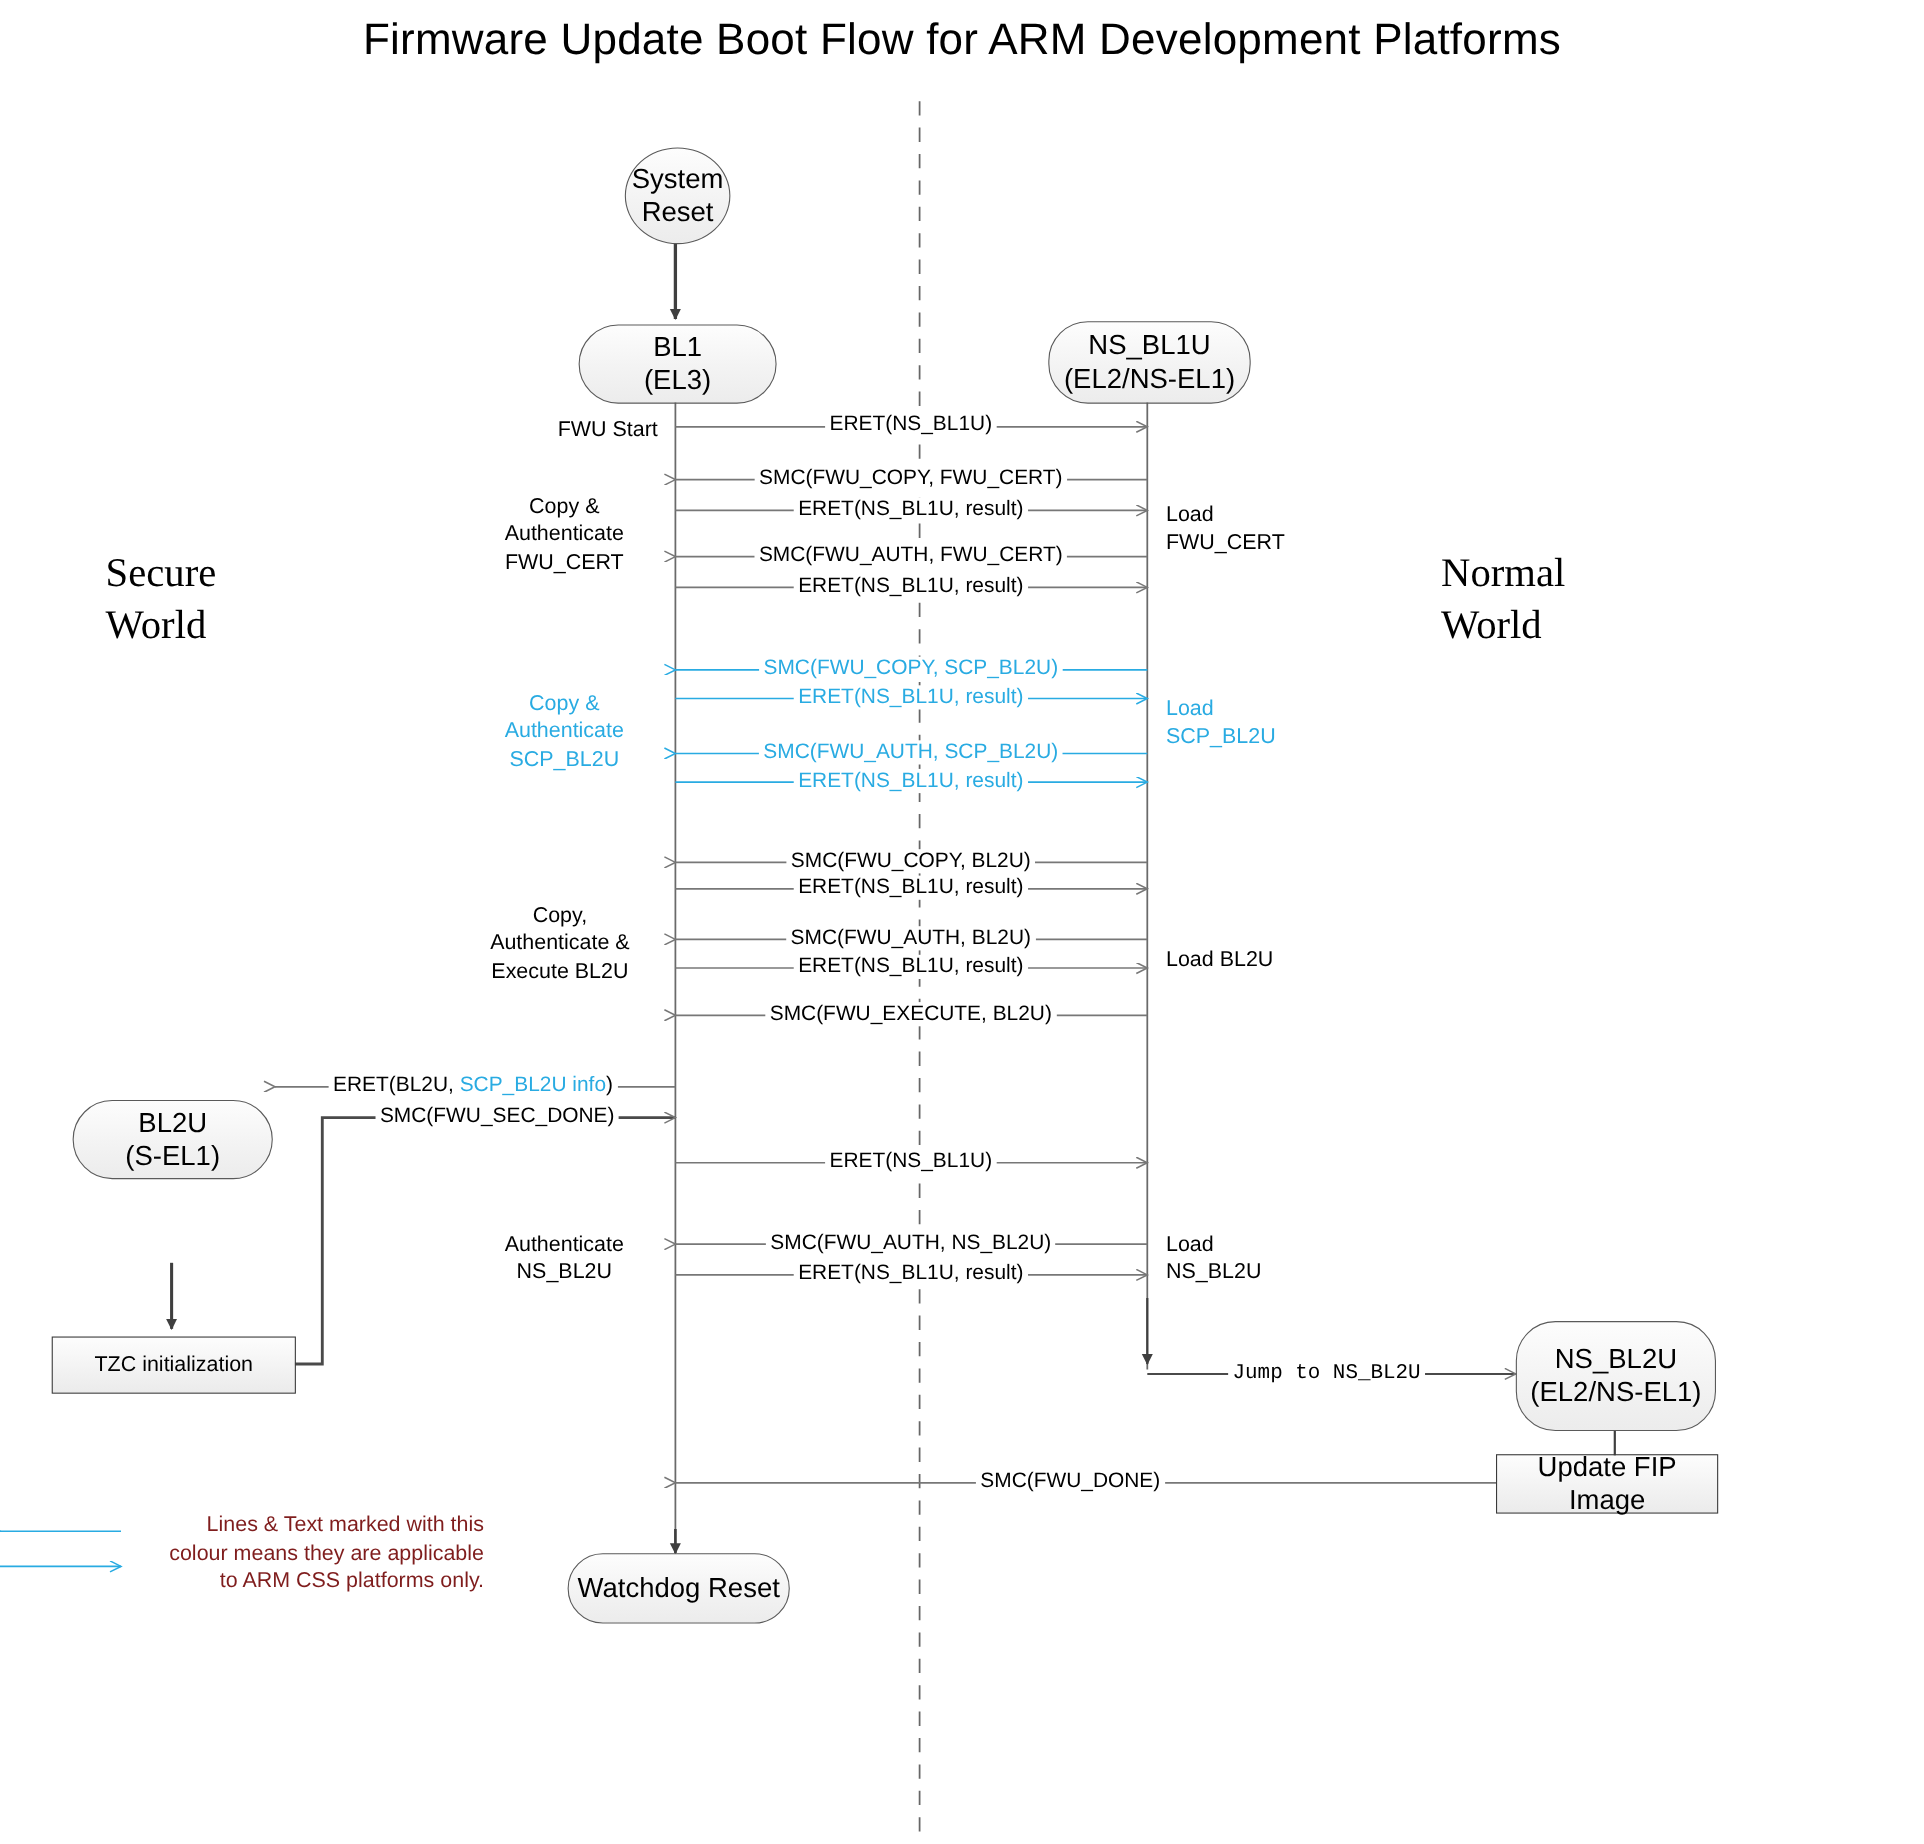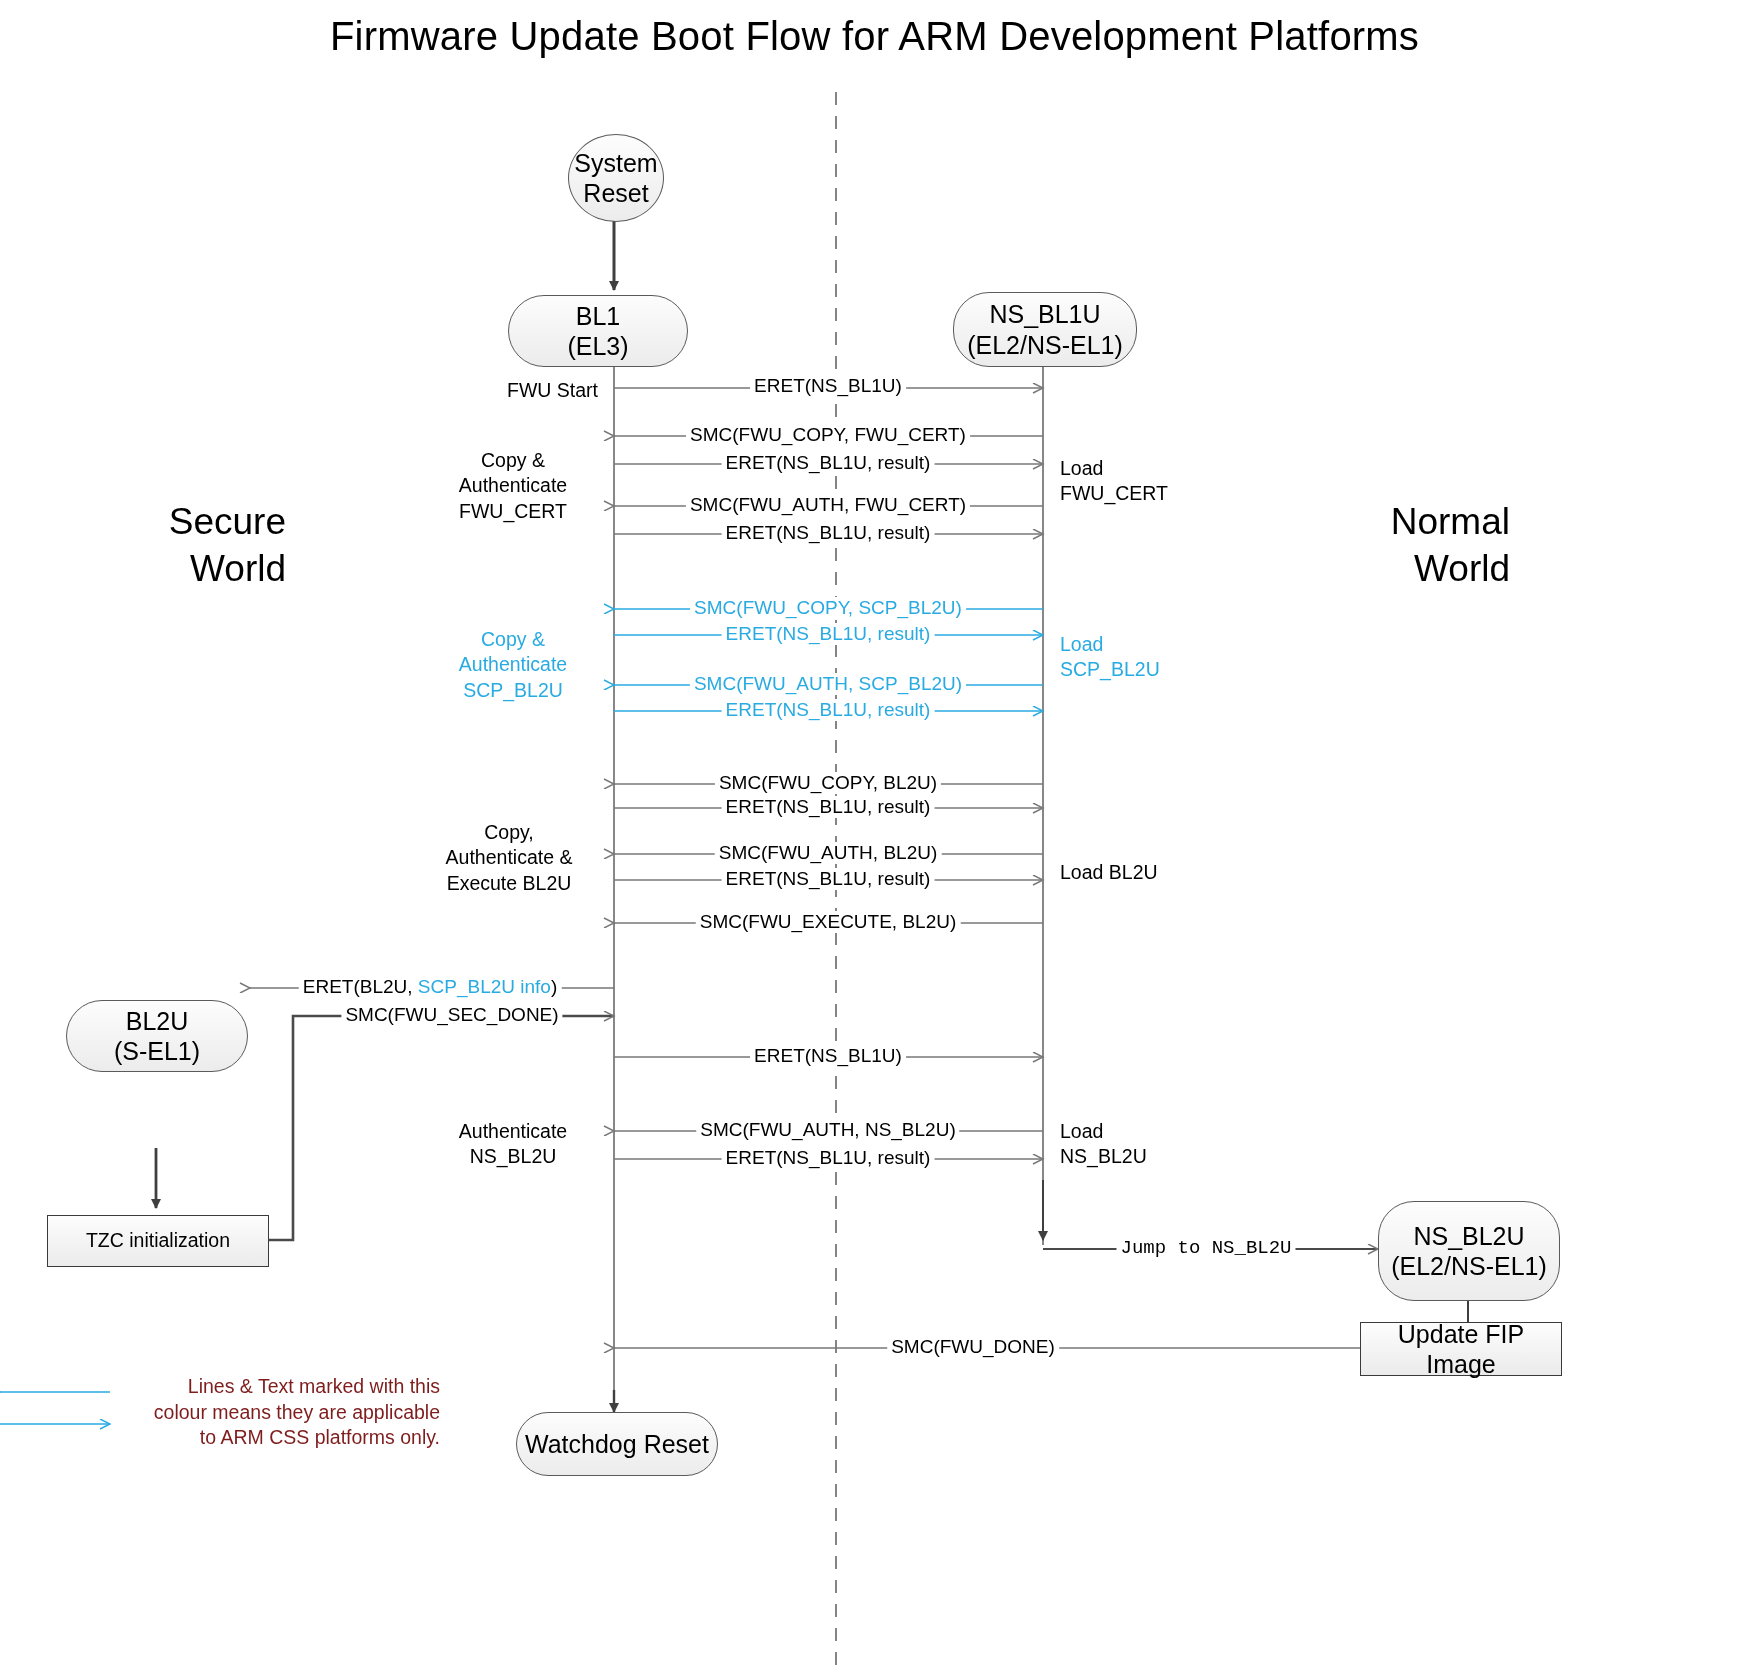--- a/index.html
+++ b/index.html
@@ -1,20 +1,20 @@
 <!DOCTYPE html>
 <html><head>
 <meta charset="utf-8">
 <style>
   html,body{margin:0;padding:0;background:#ffffff;}
   body{font-family:"Liberation Sans", sans-serif;color:#000;}
   #canvas{position:relative;width:1749px;height:1676px;overflow:hidden;background:#fff;}
   .abs{position:absolute;}
   .ttl{font-size:40px;text-align:center;width:100%;top:14px;left:0;letter-spacing:.2px;}
-  .worldlbl{font-size:37px;line-height:1.28;text-align:right;}
+  .worldlbl{font-size:37px;line-height:1.28;text-align:left;font-family:Liberation Serif, serif;}
   .nodetext{font-size:25px;line-height:1.22;text-align:center;}
   .msg{font-size:19px;white-space:nowrap;background:#fff;padding:0 4px;}
   .sidelbl{font-size:19.5px;line-height:1.30;text-align:center;}
   .cy{color:#29ABE2;}
   .legend{font-size:19.5px;line-height:1.32;text-align:right;color:#7f1d1d;}
   .procbox{
     border:1px solid #3a3a3a;
     background:linear-gradient(180deg,#fdfdfd 0%,#f2f2f2 60%,#ebebeb 100%);
     display:flex;align-items:center;justify-content:center;
   }
@@ -118,21 +118,21 @@
     <div>World</div>
   </div>
 
   <div class="abs ellipsenode" style="left:568px;top:134px;width:94px;height:86px;">
     <div class="nodetext">
       <div>System</div>
       <div>Reset</div>
     </div>
   </div>
 
-  <div class="abs roundnode" style="left:508px;top:295px;width:178px;height:70px;">
+  <div class="abs roundnode" style="left:526px;top:295px;width:178px;height:70px;">
     <div class="nodetext">
       <div>BL1</div>
       <div>(EL3)</div>
     </div>
   </div>
 
   <div class="abs roundnode" style="left:953px;top:292px;width:182px;height:73px;">
     <div class="nodetext">
       <div>NS_BL1U</div>
       <div>(EL2/NS-EL1)</div>

